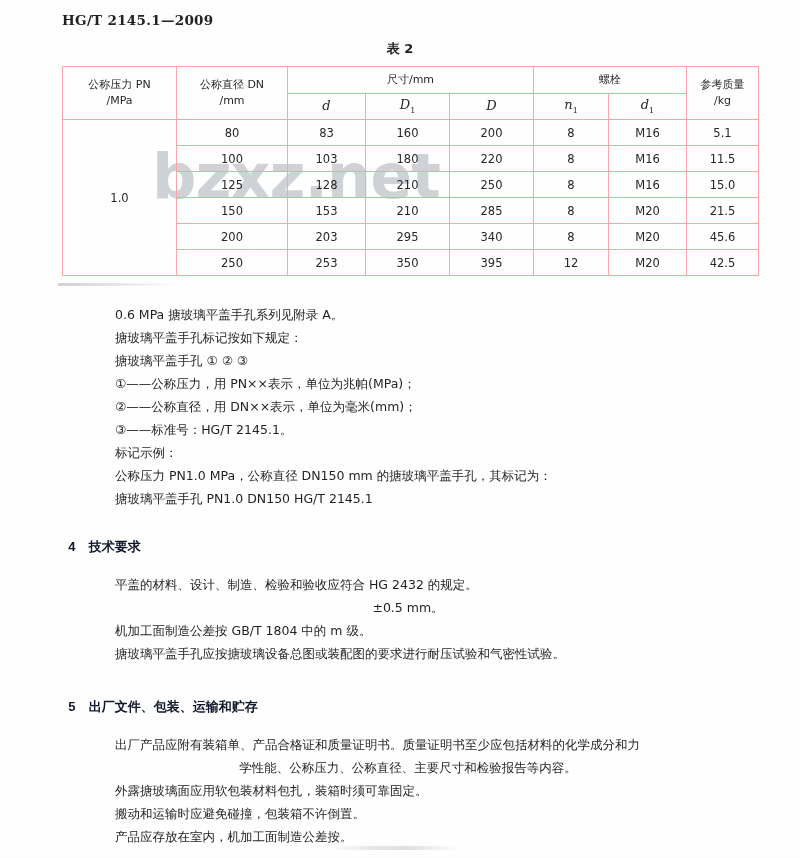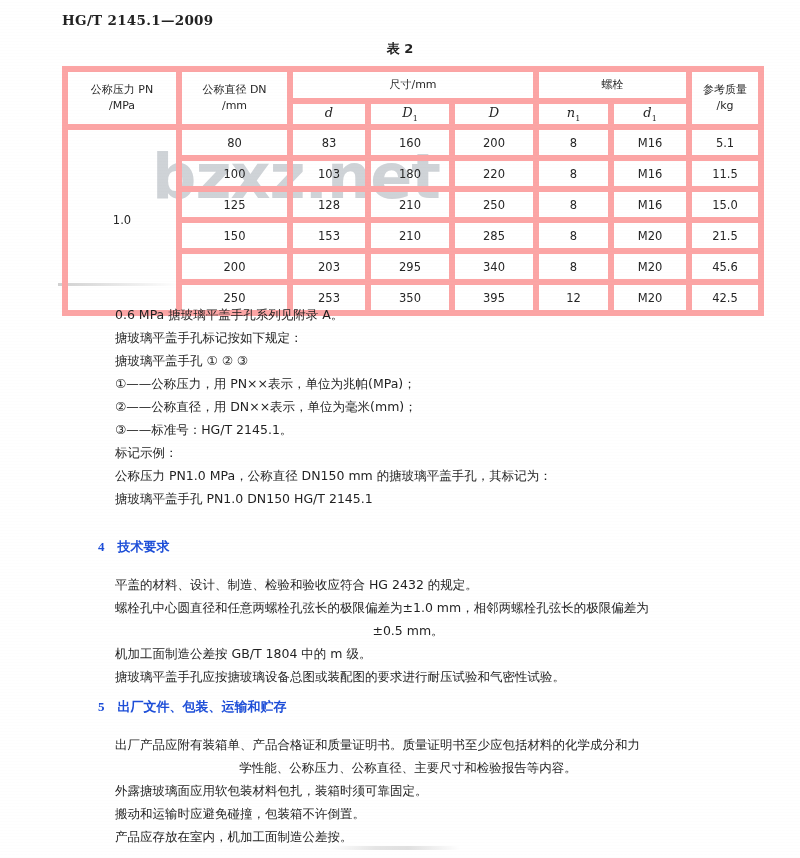--- a/index.html
+++ b/index.html
@@ -80,21 +80,21 @@
     left: 62px;
     top: 66px;
     width: 696px;
     border-collapse: collapse;
     table-layout: fixed;
     z-index: 4;
     background: transparent;
   }
   .spec-table th,
   .spec-table td {
-    border: 6px solid #fca5a5;
+    border: 1px solid #fca5a5;
     text-align: center;
     vertical-align: middle;
     font-family: "DejaVu Sans", "Liberation Sans", sans-serif;
     font-size: 11px;
     color: #262626;
     padding: 0;
     background: transparent;
   }
   .spec-table th {
     font-weight: normal;
@@ -128,27 +128,26 @@
   .line {
     white-space: nowrap;
     height: 23px;
   }
   .indent { padding-left: 47px; }
   .noindent { padding-left: 0; text-align: center; }
 
   .sec-head {
     position: absolute;
     left: 68px;
-    font-family: Liberation Serif, serif;
+    font-family: Liberation Mono, monospace;
     font-weight: bold;
     font-size: 13px;
-    color: #1d4ed8;
+    color: #0f172a;
     white-space: nowrap;
     z-index: 4;
-    margin-left: 30px;
   }
   .sec-head .num { margin-right: 13px; }
 
   
   .bottom-smudge {
     position: absolute;
     left: 330px;
     top: 846px;
     width: 130px;
     height: 4px;
@@ -284,21 +283,20 @@
     <div class="line indent">公称压力 PN1.0 MPa，公称直径 DN150 mm 的搪玻璃平盖手孔，其标记为：</div>
     <div class="line indent">搪玻璃平盖手孔 PN1.0 DN150 HG/T 2145.1</div>
   </div>
 
   <div class="sec-head" style="top:538px;">
     <span class="num">4</span><span>技术要求</span>
   </div>
 
   <div class="body-text" style="top:573px;">
     <div class="line indent">平盖的材料、设计、制造、检验和验收应符合 HG 2432 的规定。</div>
-    <div class="line indent">螺栓孔中心圆直径和任意两螺栓孔弦长的极限偏差为±1.0 mm，相邻两螺栓孔弦长的极限偏差为</div>
     <div class="line noindent">±0.5 mm。</div>
     <div class="line indent">机加工面制造公差按 GB/T 1804 中的 m 级。</div>
     <div class="line indent">搪玻璃平盖手孔应按搪玻璃设备总图或装配图的要求进行耐压试验和气密性试验。</div>
   </div>
 
   <div class="sec-head" style="top:698px;">
     <span class="num">5</span><span>出厂文件、包装、运输和贮存</span>
   </div>
 
   <div class="body-text" style="top:733px;">

